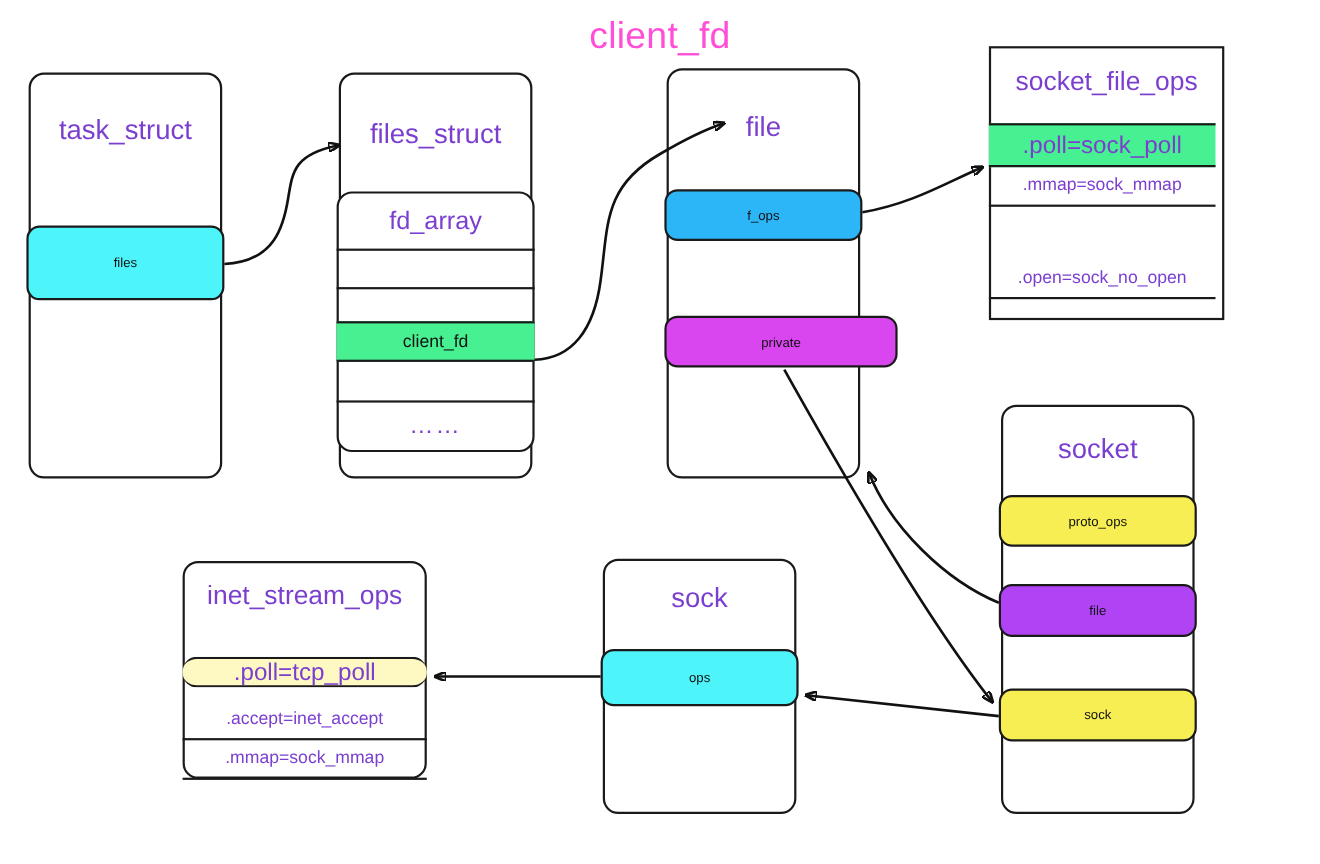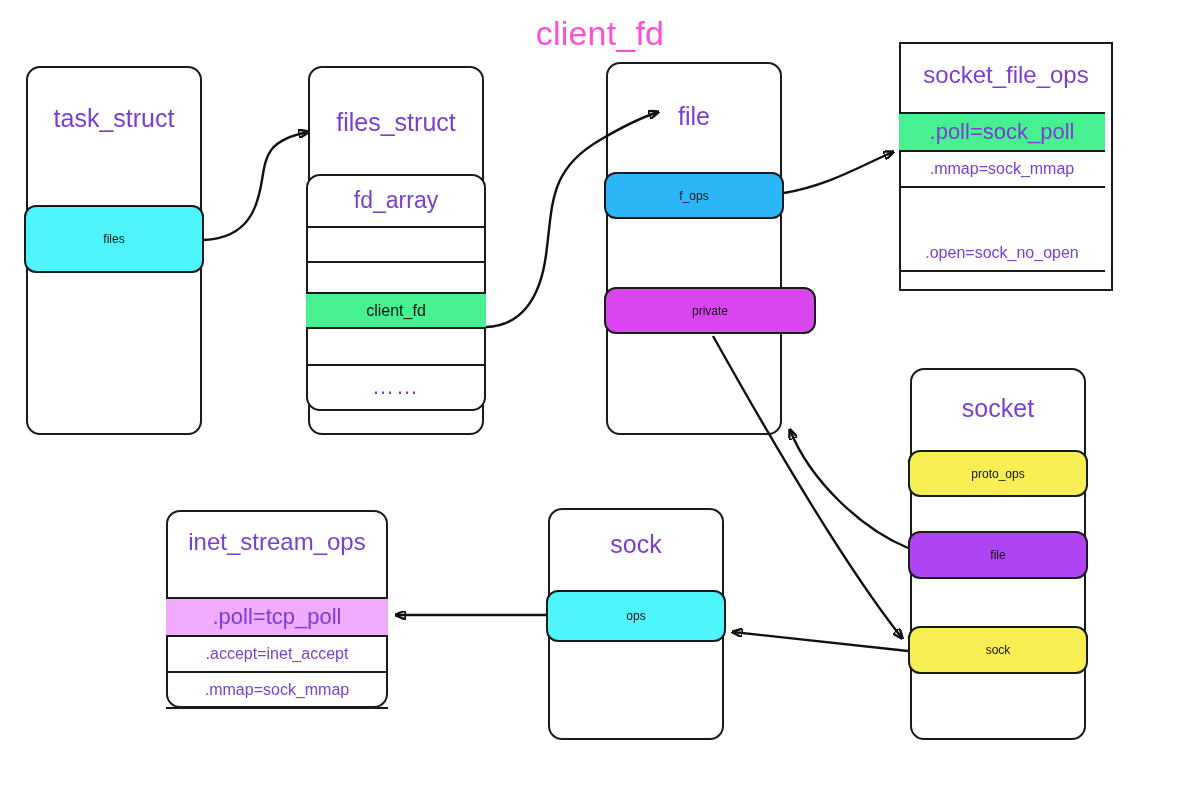--- a/index.html
+++ b/index.html
@@ -169,21 +169,21 @@
   <div class="struct" style="left:548px; top:508px; width:176px; height:232px;">
     <div class="struct-title" style="top:20px;">sock</div>
   </div>
   <div class="field" style="left:546px; top:590px; width:180px; height:52px; background:#4df5fa;">
     <span>ops</span>
   </div>
 
   <div class="struct" style="left:166px; top:510px; width:222px; height:198px;">
     <div class="struct-title" style="top:16px; font-size:24px;">inet_stream_ops</div>
   </div>
-  <div class="trow sep sepb big" style="left:166px; top:597px; width:222px; height:40px; background:#f0abfc;">
+  <div class="trow sep sepb big" style="left:166px; top:597px; width:222px; height:28px; background:#fef9c3;border-radius:13px;">
     <span>.poll=tcp_poll</span>
   </div>
   <div class="trow sepb small" style="left:166px; top:637px; width:222px; height:36px;">
     <span>.accept=inet_accept</span>
   </div>
   <div class="trow sepb small" style="left:166px; top:673px; width:222px; height:36px;">
     <span>.mmap=sock_mmap</span>
   </div>
   <div class="trow small" style="left:166px; top:709px; width:222px; height:33px;">
     <span></span>

